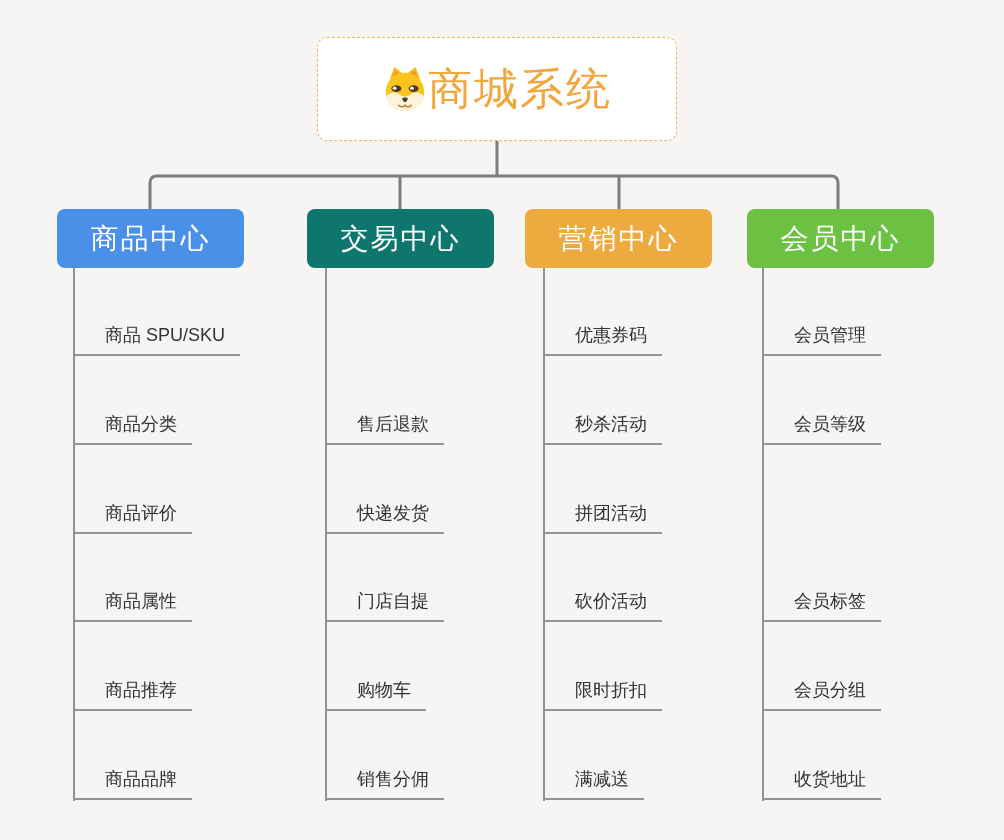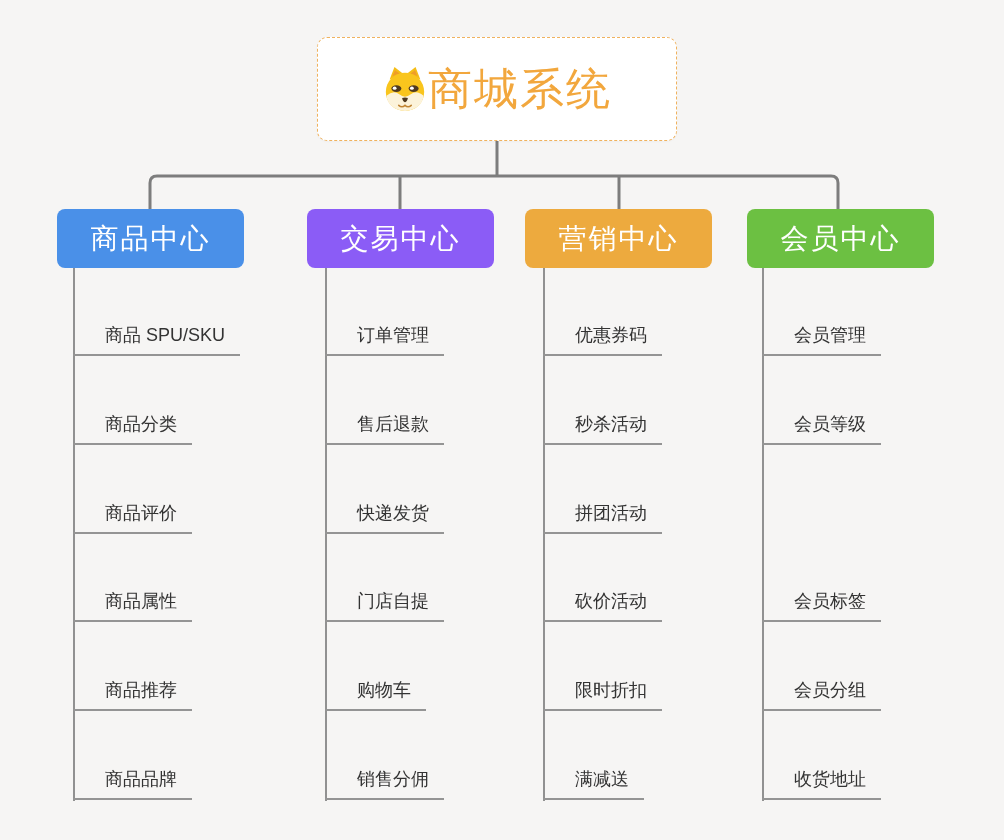--- a/index.html
+++ b/index.html
@@ -95,23 +95,22 @@
     <div class="trunk"></div>
     <div class="child r0">商品 SPU/SKU</div>
     <div class="child r1">商品分类</div>
     <div class="child r2">商品评价</div>
     <div class="child r3">商品属性</div>
     <div class="child r4">商品推荐</div>
     <div class="child r5">商品品牌</div>
   </div>
 
   <div class="column col1">
-    <div class="branch-node" style="background: #8b5cf6;">交易中心</div>
+    <div class="branch-node" style="background: #0f766e;">交易中心</div>
     <div class="trunk"></div>
-    <div class="child r0">订单管理</div>
     <div class="child r1">售后退款</div>
     <div class="child r2">快递发货</div>
     <div class="child r3">门店自提</div>
     <div class="child r4">购物车</div>
     <div class="child r5">销售分佣</div>
   </div>
 
   <div class="column col2">
     <div class="branch-node" style="background: rgb(237, 170, 62);">营销中心</div>
     <div class="trunk"></div>

